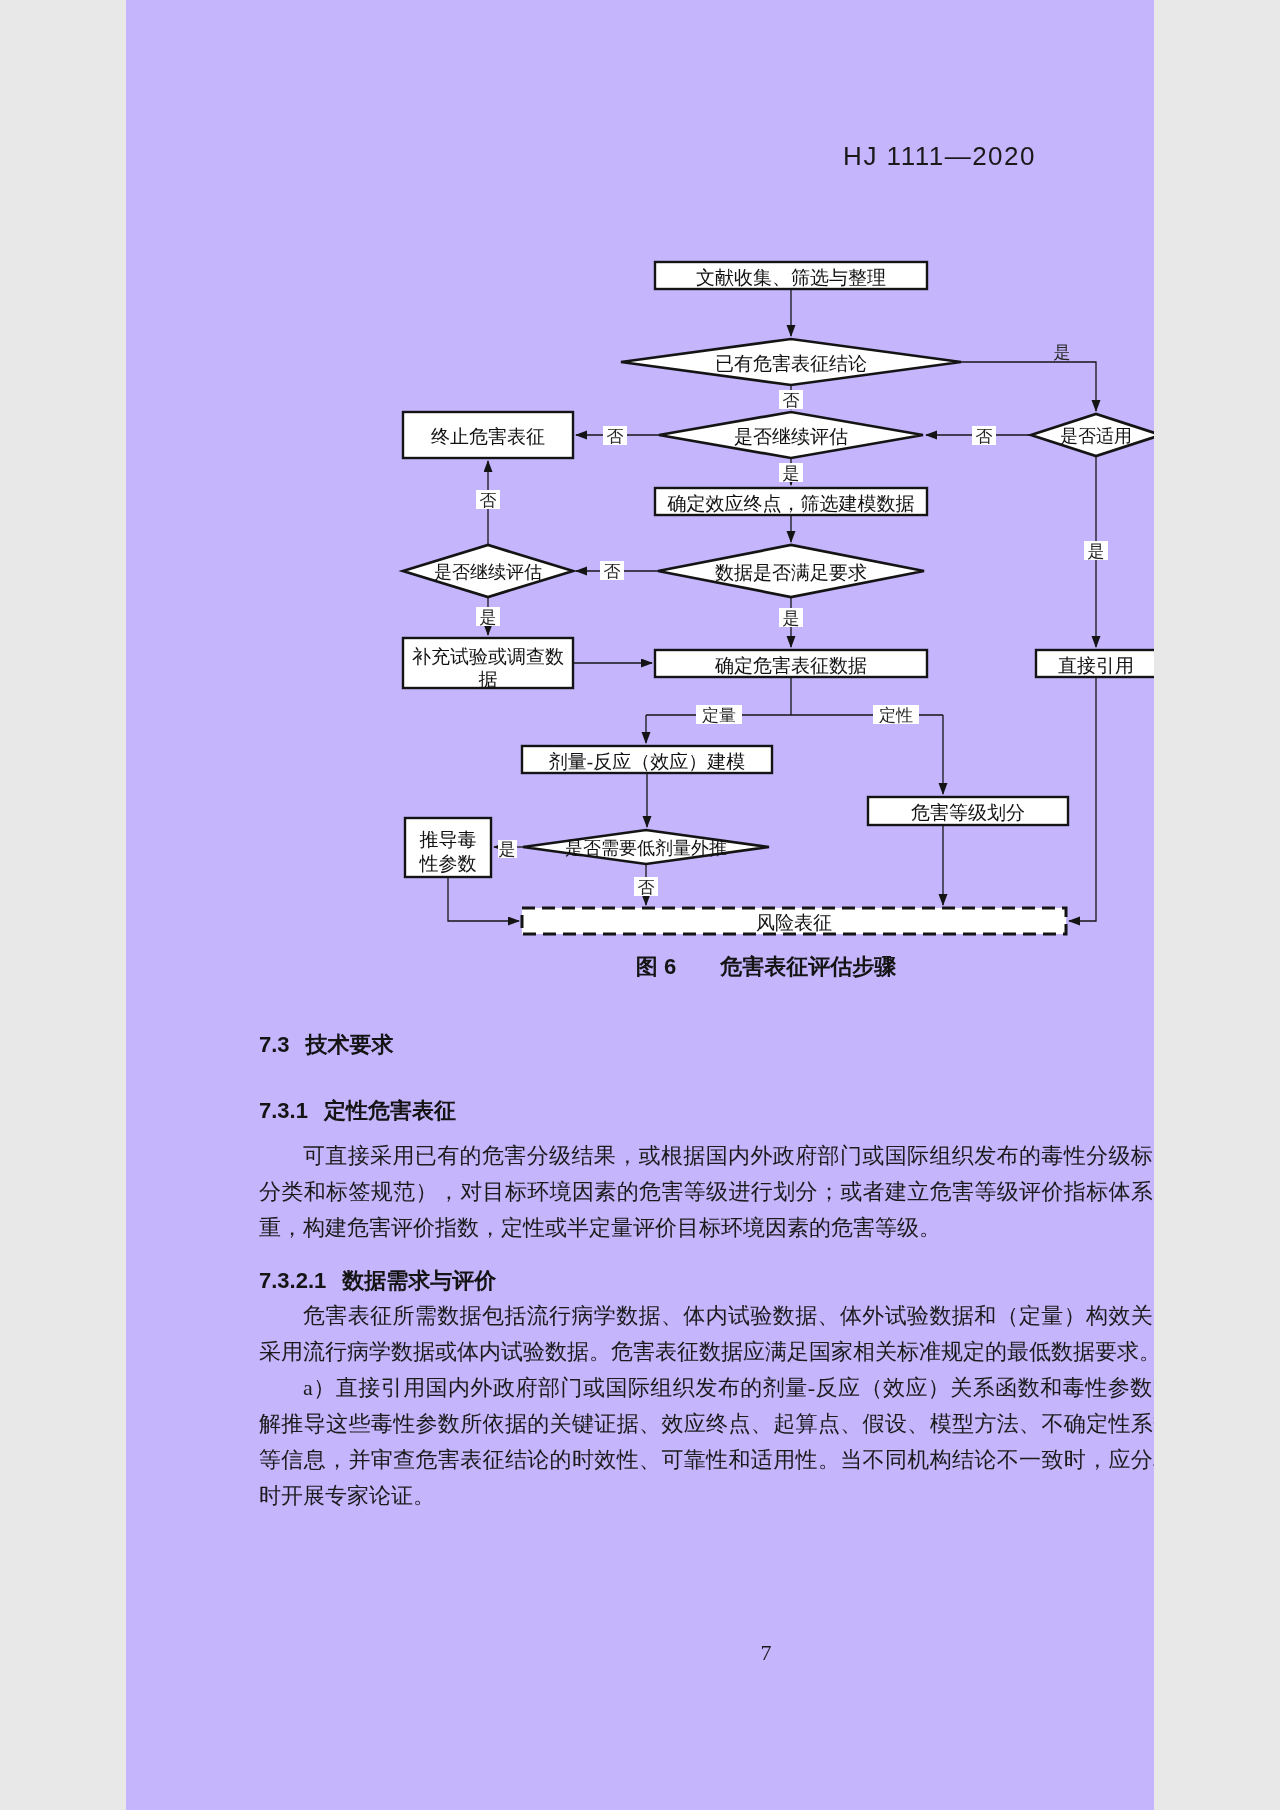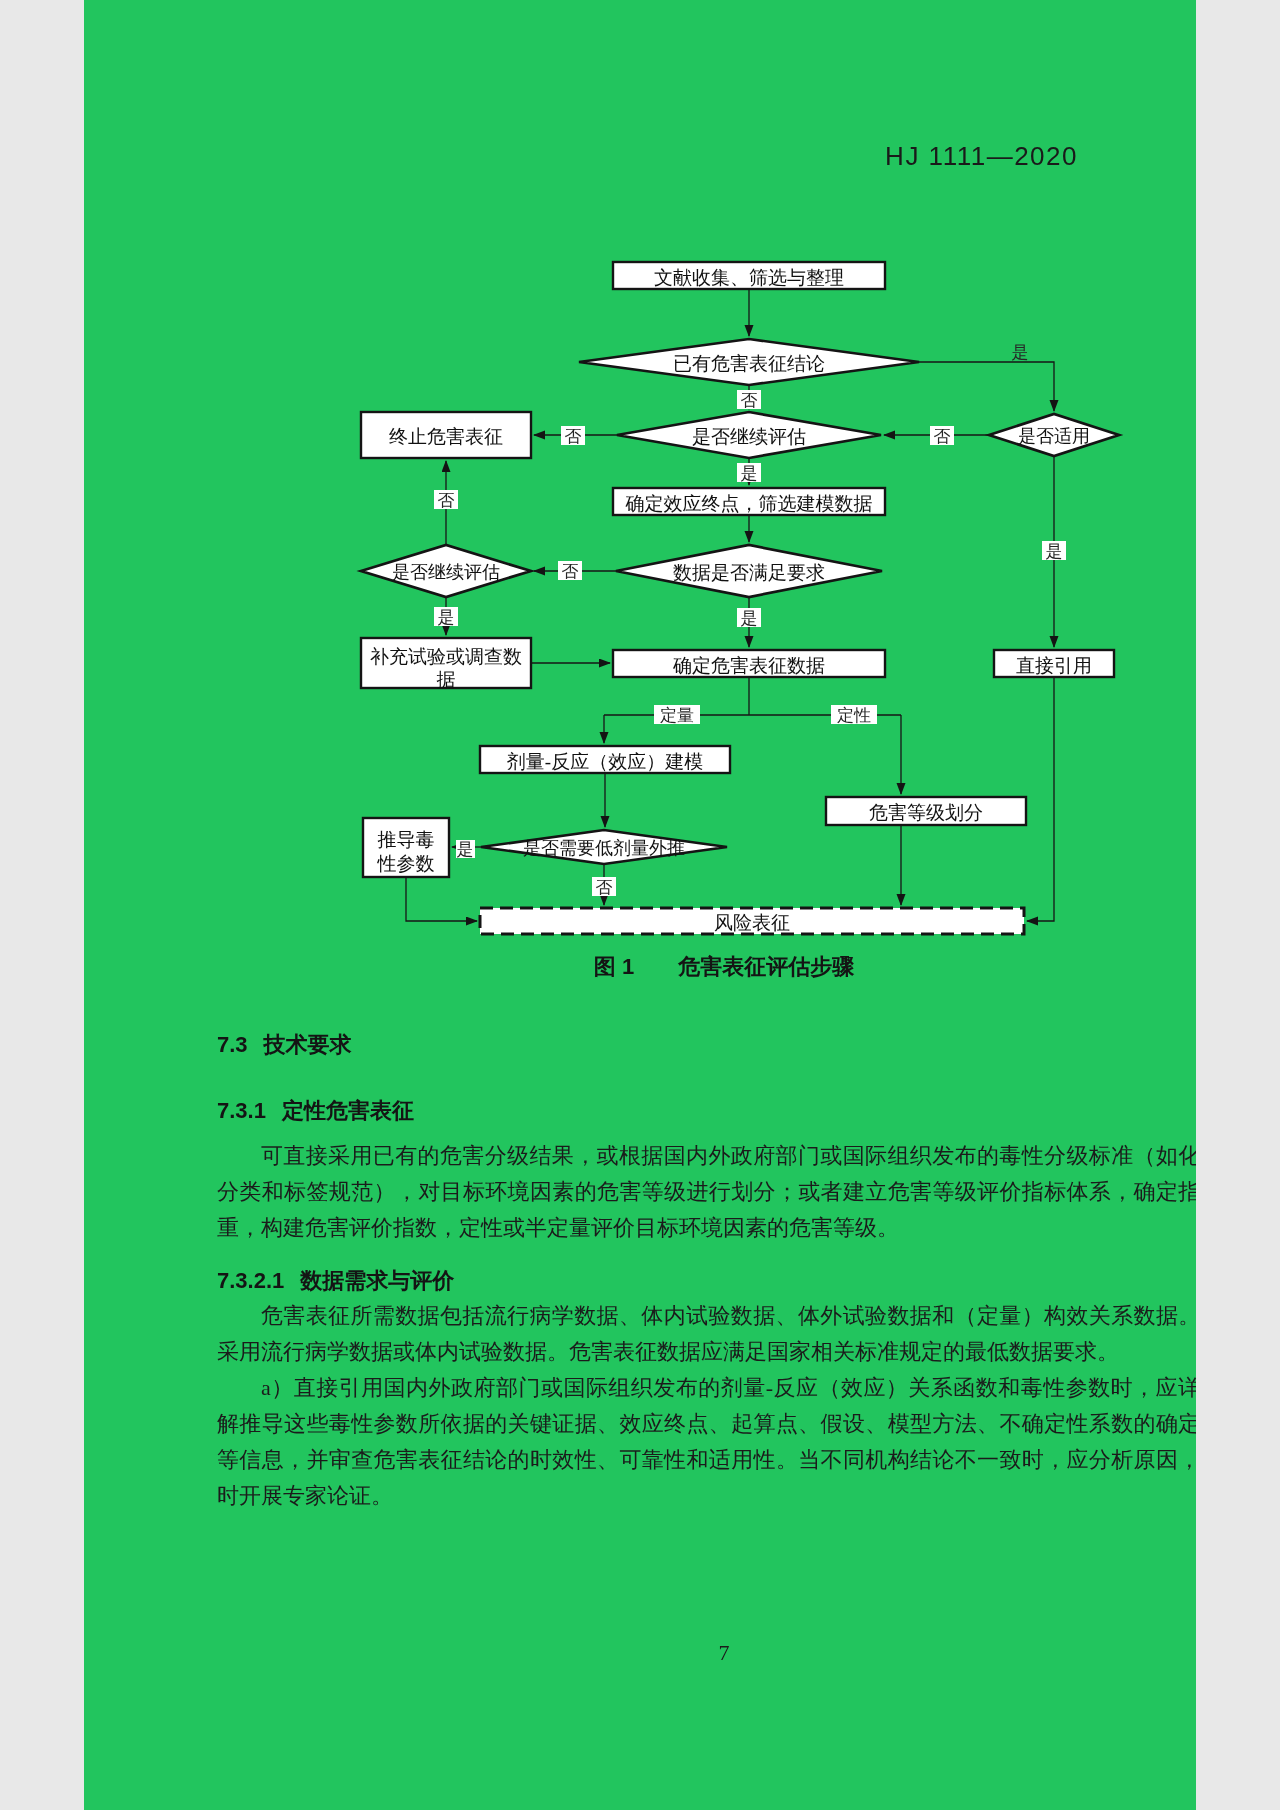--- a/index.html
+++ b/index.html
@@ -1,18 +1,18 @@
 <!DOCTYPE html>
 <html><head>
 <meta charset="utf-8">
 <style>
   * { margin:0; padding:0; box-sizing:border-box; }
   html,body { background:#e8e8e8; }
   .page {
-    position:relative; width:1112px; height:1810px; background:#22c55e;
+    position:relative; width:1028px; height:1810px; background:#c4b5fd;
     font-family:"Liberation Serif","DejaVu Serif",serif; color:#161616;
     overflow:hidden; margin:0 auto;
   }
   .doc-header {
     position:absolute; top:141px; right:118px;
     font-family:"Liberation Sans","DejaVu Sans",sans-serif;
     font-size:26px; font-weight:500; letter-spacing:1.5px; color:#1a1a1a;
   }
   .flow-svg { position:absolute; left:0; top:0; width:1280px; height:960px; }
   .edge { fill:none; stroke:#161616; stroke-width:1.3px; }
@@ -172,21 +172,21 @@
 
       <rect class="label-bg" x="372" y="840" width="19" height="18"></rect>
       <text class="edge-label" x="381" y="849">是</text>
 
       <rect class="label-bg" x="508" y="877" width="24" height="19"></rect>
       <text class="edge-label" x="520" y="887">否</text>
     </g>
   </svg>
 
   <div class="fig-caption">
-    <span class="cap-fig">图 1</span><span class="cap-title">危害表征评估步骤</span>
+    <span class="cap-fig">图 6</span><span class="cap-title">危害表征评估步骤</span>
   </div>
 
   <div class="text-body">
     <div class="h-row">
       <span class="h-num">7.3</span><span class="h-title">技术要求</span>
     </div>
 
     <div class="h-row h-731">
       <span class="h-num">7.3.1</span><span class="h-title">定性危害表征</span>
     </div>

